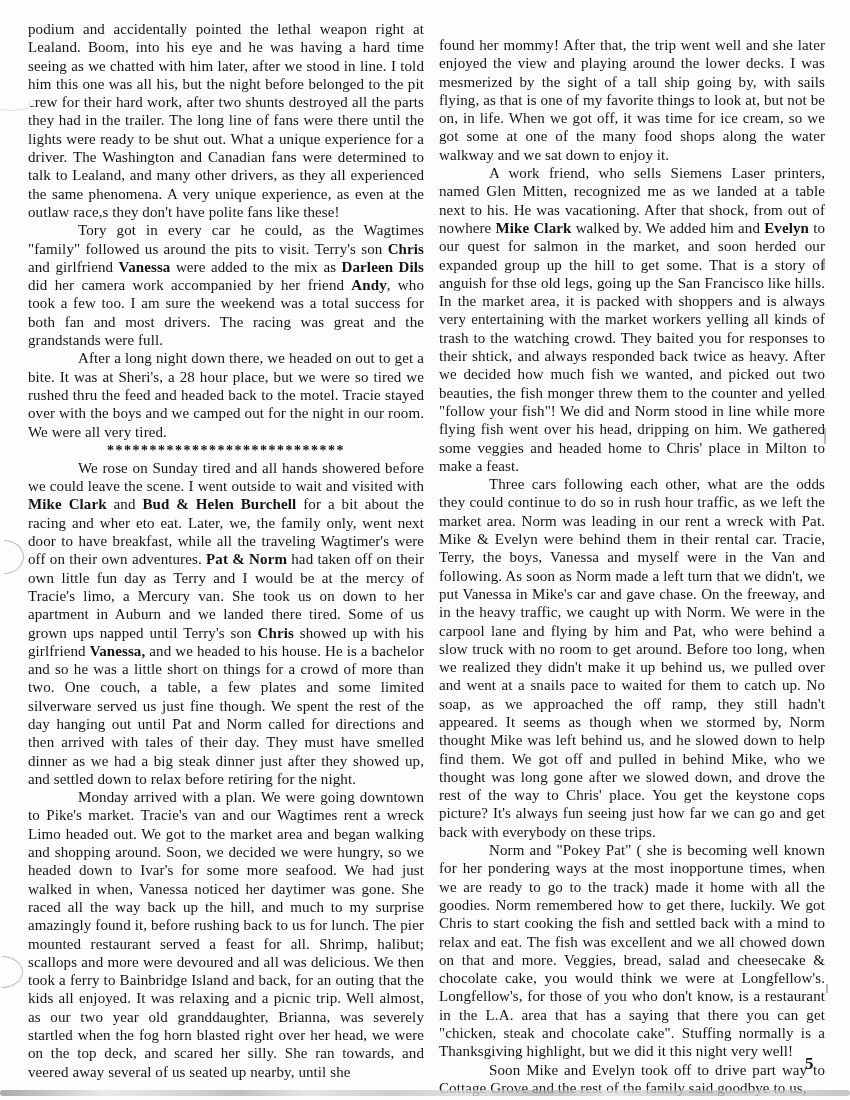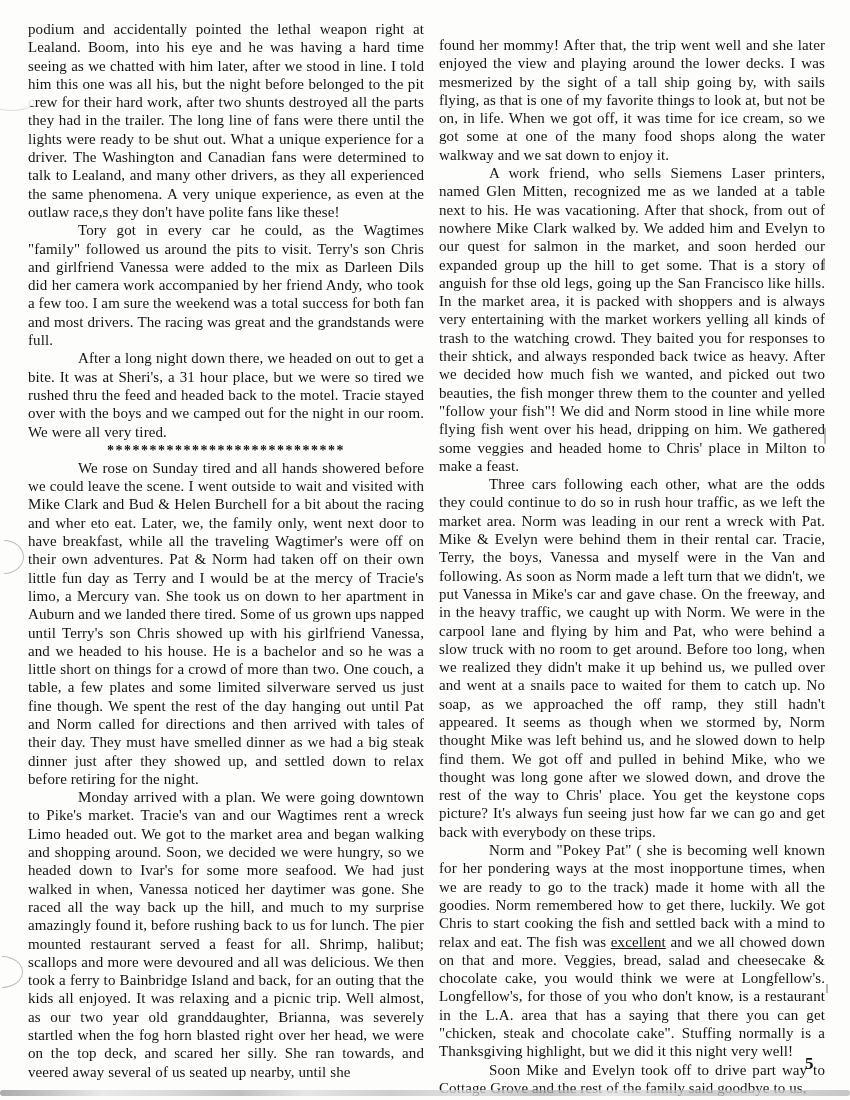--- a/index.html
+++ b/index.html
@@ -15,22 +15,22 @@
     position: absolute;
     text-align: justify;
     font-size: 15px;
     line-height: 18.3px;
     letter-spacing: 0.1px;
   }
   .col-left  { left: 28px;  top: 20px; width: 396px; }
   .col-right { left: 439px; top: 36px; width: 386px; }
   .para { margin: 0; }
   .para.indent { text-indent: 50px; }
-  .b { font-weight: normal; }
-  .u { text-decoration: underline; }
+  .b { font-weight: bold; }
+  .u { }
   .sep {
     text-align: center;
     font-weight: bold;
     font-size: 14px;
     line-height: 17px;
     letter-spacing: 1.5px;
     margin: 1px 0 0 0;
     white-space: nowrap;
   }
   .heading {
@@ -90,21 +90,21 @@
   .tick-c { left: 826px; top: 984px; width: 2px; height: 9px; }
   .dot { position: absolute; left: 736px; top: 1069px; width: 3px; height: 3px; background: #8a8a8a; border-radius: 50%; }
 </style>
 </head>
 <body>
 
 <div class="page">
   <div class="col col-left" id="col-left">
       <p class="para"><span>podium and accidentally pointed the lethal weapon right at Lealand. Boom, into his eye and he was having a hard time seeing as we chatted with him later, after we stood in line. I told him this one was all his, but the night before belonged to the pit crew for their hard work, after two shunts destroyed all the parts they had in the trailer. The long line of fans were there until the lights were ready to be shut out. What a unique experience for a driver. The Washington and Canadian fans were determined to talk to Lealand, and many other drivers, as they all experienced the same phenomena. A very unique experience, as even at the outlaw race,s they don't have polite fans like these!</span></p>
       <p class="para indent"><span>Tory got in every car he could, as the Wagtimes "family" followed us around the pits to visit. Terry's son </span><span class="b">Chris</span><span> and girlfriend </span><span class="b">Vanessa</span><span> were added to the mix as </span><span class="b">Darleen Dils</span><span> did her camera work accompanied by her friend </span><span class="b">Andy</span><span>, who took a few too. I am sure the weekend was a total success for both fan and most drivers. The racing was great and the grandstands were full.</span></p>
-      <p class="para indent"><span>After a long night down there, we headed on out to get a bite. It was at Sheri's, a 31 hour place, but we were so tired we rushed thru the feed and headed back to the motel. Tracie stayed over with the boys and we camped out for the night in our room. We were all very tired.</span></p>
+      <p class="para indent"><span>After a long night down there, we headed on out to get a bite. It was at Sheri's, a 28 hour place, but we were so tired we rushed thru the feed and headed back to the motel. Tracie stayed over with the boys and we camped out for the night in our room. We were all very tired.</span></p>
       <div class="sep">****************************</div>
       <p class="para indent"><span>We rose on Sunday tired and all hands showered before we could leave the scene. I went outside to wait and visited with </span><span class="b">Mike Clark</span><span> and </span><span class="b">Bud &amp; Helen Burchell</span><span> for a bit about the racing and wher eto eat. Later, we, the family only, went next door to have breakfast, while all the traveling Wagtimer's were off on their own adventures. </span><span class="b">Pat &amp; Norm</span><span> had taken off on their own little fun day as Terry and I would be at the mercy of Tracie's limo, a Mercury van. She took us on down to her apartment in Auburn and we landed there tired. Some of us grown ups napped until Terry's son </span><span class="b">Chris</span><span> showed up with his girlfriend </span><span class="b">Vanessa,</span><span> and we headed to his house. He is a bachelor and so he was a little short on things for a crowd of more than two. One couch, a table, a few plates and some limited silverware served us just fine though. We spent the rest of the day hanging out until Pat and Norm called for directions and then arrived with tales of their day. They must have smelled dinner as we had a big steak dinner just after they showed up, and settled down to relax before retiring for the night.</span></p>
       <p class="para indent"><span>Monday arrived with a plan. We were going downtown to Pike's market. Tracie's van and our Wagtimes rent a wreck Limo headed out. We got to the market area and began walking and shopping around. Soon, we decided we were hungry, so we headed down to Ivar's for some more seafood. We had just walked in when, Vanessa noticed her daytimer was gone. She raced all the way back up the hill, and much to my surprise amazingly found it, before rushing back to us for lunch. The pier mounted restaurant served a feast for all. Shrimp, halibut; scallops and more were devoured and all was delicious. We then took a ferry to Bainbridge Island and back, for an outing that the kids all enjoyed. It was relaxing and a picnic trip. Well almost, as our two year old granddaughter, Brianna, was severely startled when the fog horn blasted right over her head, we were on the top deck, and scared her silly. She ran towards, and veered away several of us seated up nearby, until she</span></p>
     </div>
   <div class="col col-right" id="col-right">
       <p class="para"><span>found her mommy! After that, the trip went well and she later enjoyed the view and playing around the lower decks. I was mesmerized by the sight of a tall ship going by, with sails flying, as that is one of my favorite things to look at, but not be on, in life. When we got off, it was time for ice cream, so we got some at one of the many food shops along the water walkway and we sat down to enjoy it.</span></p>
       <p class="para indent"><span>A work friend, who sells Siemens Laser printers, named Glen Mitten, recognized me as we landed at a table next to his. He was vacationing. After that shock, from out of nowhere </span><span class="b">Mike Clark</span><span> walked by. We added him and </span><span class="b">Evelyn</span><span> to our quest for salmon in the market, and soon herded our expanded group up the hill to get some. That is a story of anguish for thse old legs, going up the San Francisco like hills. In the market area, it is packed with shoppers and is always very entertaining with the market workers yelling all kinds of trash to the watching crowd. They baited you for responses to their shtick, and always responded back twice as heavy. After we decided how much fish we wanted, and picked out two beauties, the fish monger threw them to the counter and yelled "follow your fish"! We did and Norm stood in line while more flying fish went over his head, dripping on him. We gathered some veggies and headed home to Chris' place in Milton to make a feast.</span></p>
       <p class="para indent"><span>Three cars following each other, what are the odds they could continue to do so in rush hour traffic, as we left the market area. Norm was leading in our rent a wreck with Pat. Mike &amp; Evelyn were behind them in their rental car. Tracie, Terry, the boys, Vanessa and myself were in the Van and following. As soon as Norm made a left turn that we didn't, we put Vanessa in Mike's car and gave chase. On the freeway, and in the heavy traffic, we caught up with Norm. We were in the carpool lane and flying by him and Pat, who were behind a slow truck with no room to get around. Before too long, when we realized they didn't make it up behind us, we pulled over and went at a snails pace to waited for them to catch up. No soap, as we approached the off ramp, they still hadn't appeared. It seems as though when we stormed by, Norm thought Mike was left behind us, and he slowed down to help find them. We got off and pulled in behind Mike, who we thought was long gone after we slowed down, and drove the rest of the way to Chris' place. You get the keystone cops picture? It's always fun seeing just how far we can go and get back with everybody on these trips.</span></p>
       <p class="para indent"><span>Norm and "Pokey Pat" ( she is becoming well known for her pondering ways at the most inopportune times, when we are ready to go to the track) made it home with all the goodies. Norm remembered how to get there, luckily. We got Chris to start cooking the fish and settled back with a mind to relax and eat. The fish was </span><span class="u">excellent</span><span> and we all chowed down on that and more. Veggies, bread, salad and cheesecake &amp; chocolate cake, you would think we were at Longfellow's. Longfellow's, for those of you who don't know, is a restaurant in the L.A. area that has a saying that there you can get "chicken, steak and chocolate cake". Stuffing normally is a Thanksgiving highlight, but we did it this night very well!</span></p>
       <p class="para indent"><span>Soon Mike and Evelyn took off to drive part way to Cottage Grove and the rest of the family said goodbye to us,</span></p>

